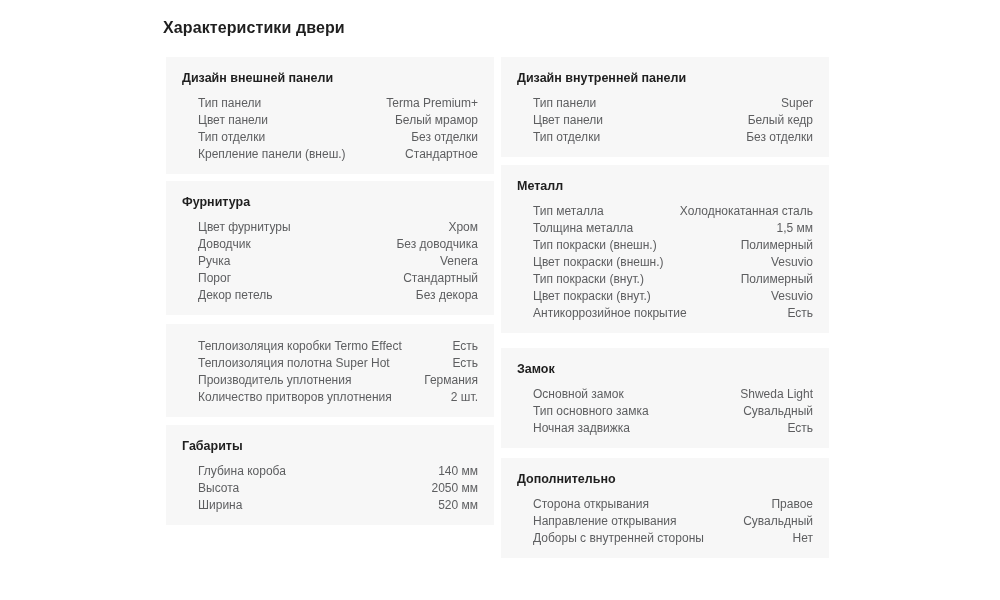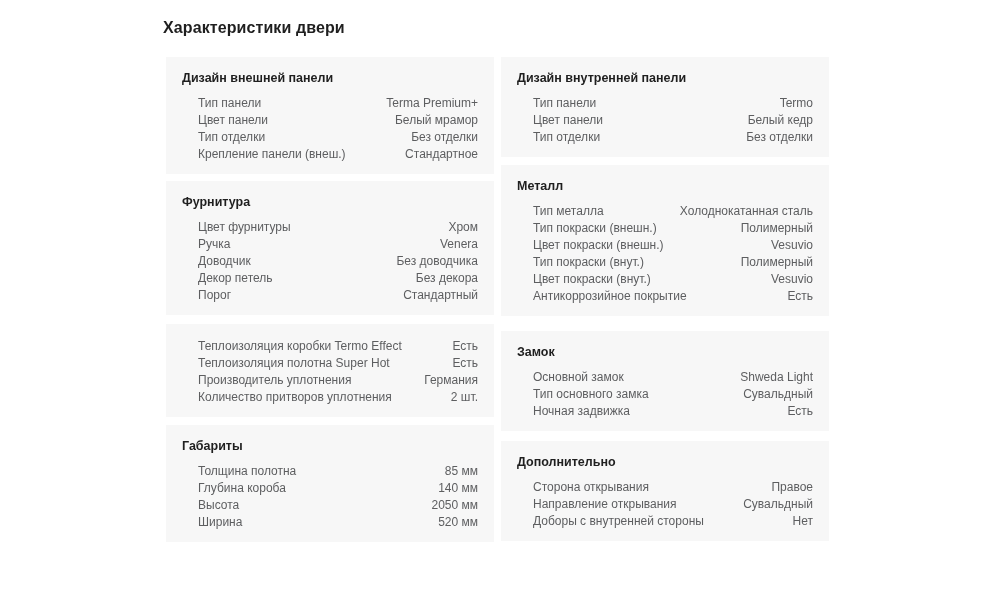--- a/index.html
+++ b/index.html
@@ -97,35 +97,35 @@
       </div>
     </div>
 
     <div class="card mb9">
       <div class="card-title">Фурнитура</div>
       <div class="row">
         <span class="lb">Цвет фурнитуры</span>
         <span class="vl">Хром</span>
       </div>
       <div class="row">
+        <span class="lb">Доводчик</span>
+        <span class="vl">Без доводчика</span>
+      </div>
+      <div class="row">
         <span class="lb">Ручка</span>
         <span class="vl">Venera</span>
       </div>
       <div class="row">
-        <span class="lb">Доводчик</span>
-        <span class="vl">Без доводчика</span>
+        <span class="lb">Порог</span>
+        <span class="vl">Стандартный</span>
       </div>
       <div class="row">
         <span class="lb">Декор петель</span>
         <span class="vl">Без декора</span>
       </div>
-      <div class="row">
-        <span class="lb">Порог</span>
-        <span class="vl">Стандартный</span>
-      </div>
     </div>
 
     <div class="card mb8">
       <div class="row">
         <span class="lb">Теплоизоляция коробки Termo Effect</span>
         <span class="vl">Есть</span>
       </div>
       <div class="row">
         <span class="lb">Теплоизоляция полотна Super Hot</span>
         <span class="vl">Есть</span>
@@ -136,24 +136,20 @@
       </div>
       <div class="row">
         <span class="lb">Количество притворов уплотнения</span>
         <span class="vl">2 шт.</span>
       </div>
     </div>
 
     <div class="card">
       <div class="card-title">Габариты</div>
       <div class="row">
-        <span class="lb">Толщина полотна</span>
-        <span class="vl">85 мм</span>
-      </div>
-      <div class="row">
         <span class="lb">Глубина короба</span>
         <span class="vl">140 мм</span>
       </div>
       <div class="row">
         <span class="lb">Высота</span>
         <span class="vl">2050 мм</span>
       </div>
       <div class="row">
         <span class="lb">Ширина</span>
         <span class="vl">520 мм</span>
@@ -161,39 +157,43 @@
     </div>
 
   </div>
 
   <div class="column">
 
     <div class="card mb8">
       <div class="card-title">Дизайн внутренней панели</div>
       <div class="row">
         <span class="lb">Тип панели</span>
-        <span class="vl">Termo</span>
+        <span class="vl">Super</span>
       </div>
       <div class="row">
         <span class="lb">Цвет панели</span>
         <span class="vl">Белый кедр</span>
       </div>
       <div class="row">
         <span class="lb">Тип отделки</span>
         <span class="vl">Без отделки</span>
       </div>
     </div>
 
     <div class="card mb15">
       <div class="card-title">Металл</div>
       <div class="row">
         <span class="lb">Тип металла</span>
         <span class="vl">Холоднокатанная сталь</span>
       </div>
       <div class="row">
+        <span class="lb">Толщина металла</span>
+        <span class="vl">1,5 мм</span>
+      </div>
+      <div class="row">
         <span class="lb">Тип покраски (внешн.)</span>
         <span class="vl">Полимерный</span>
       </div>
       <div class="row">
         <span class="lb">Цвет покраски (внешн.)</span>
         <span class="vl">Vesuvio</span>
       </div>
       <div class="row">
         <span class="lb">Тип покраски (внут.)</span>
         <span class="vl">Полимерный</span>

